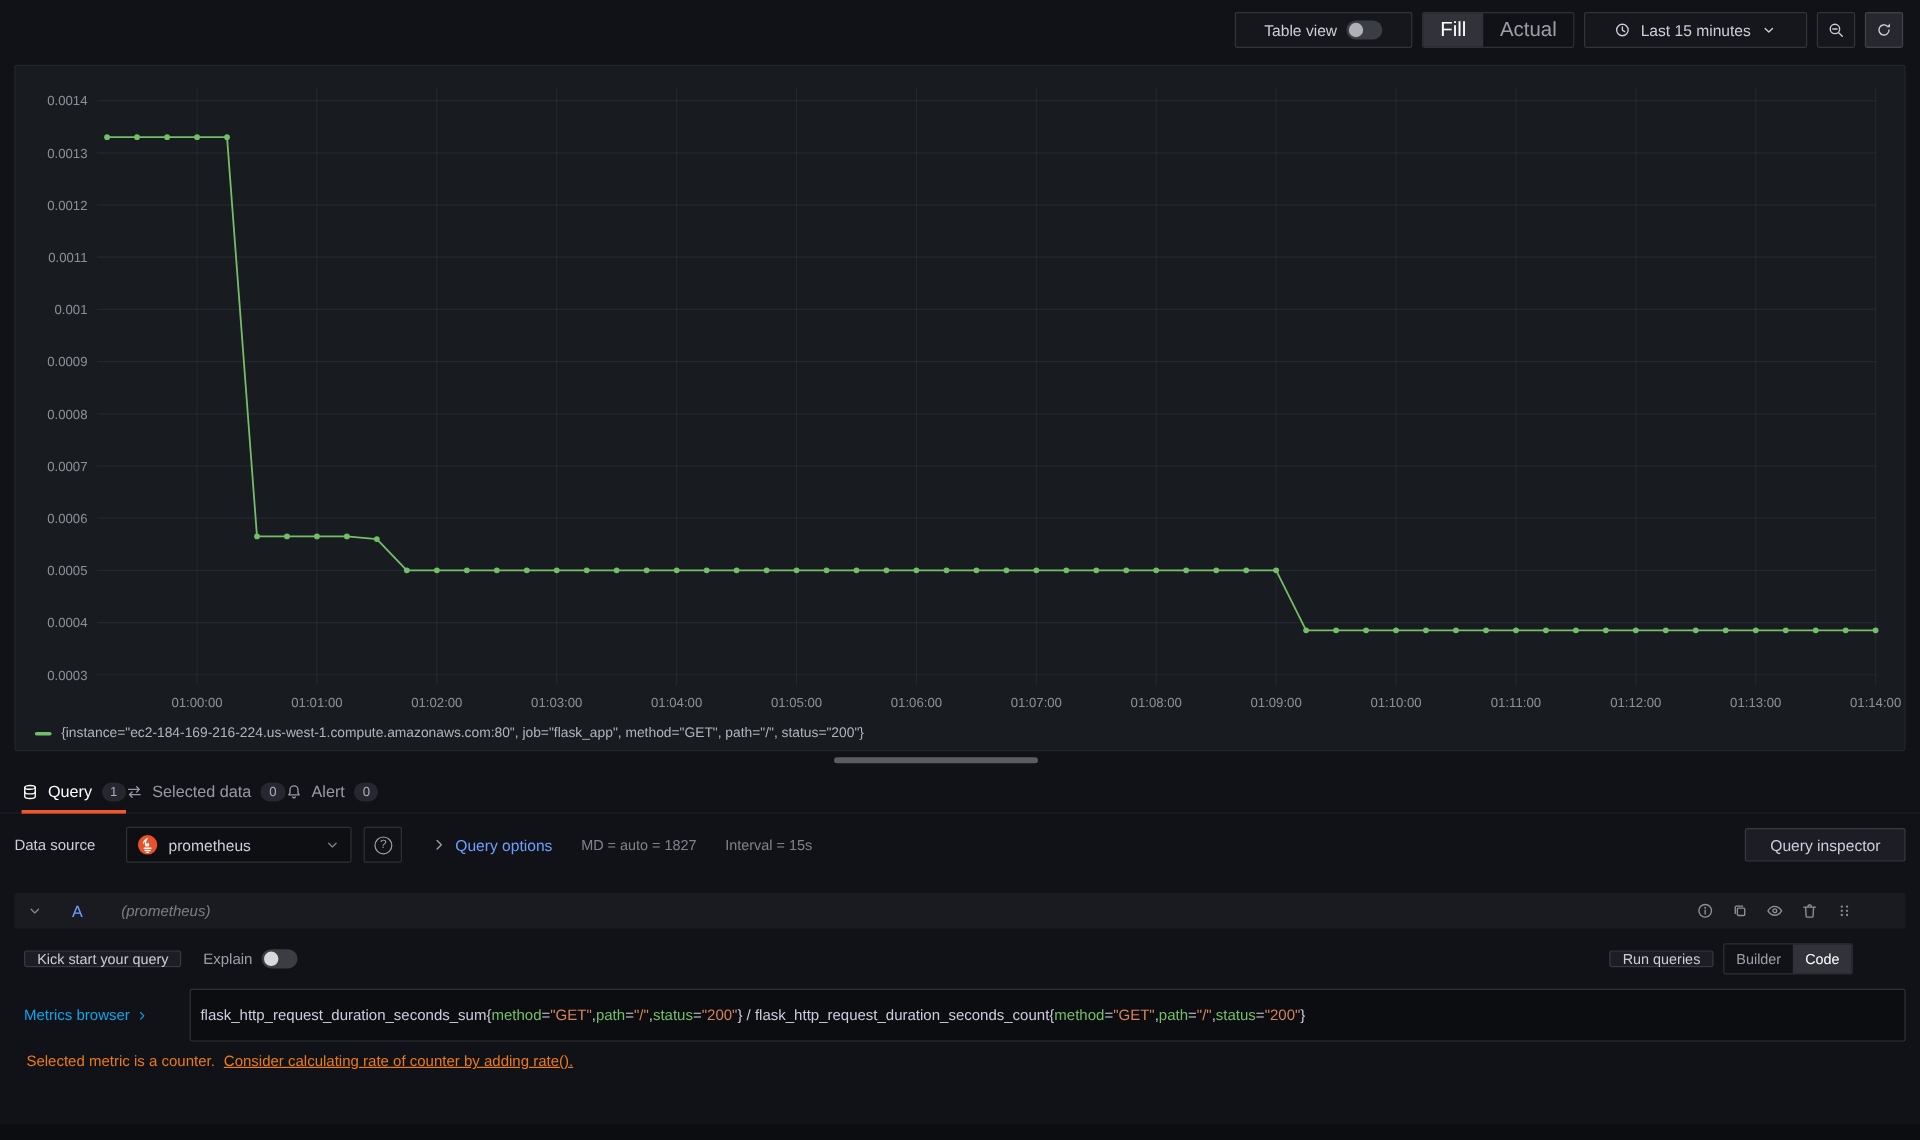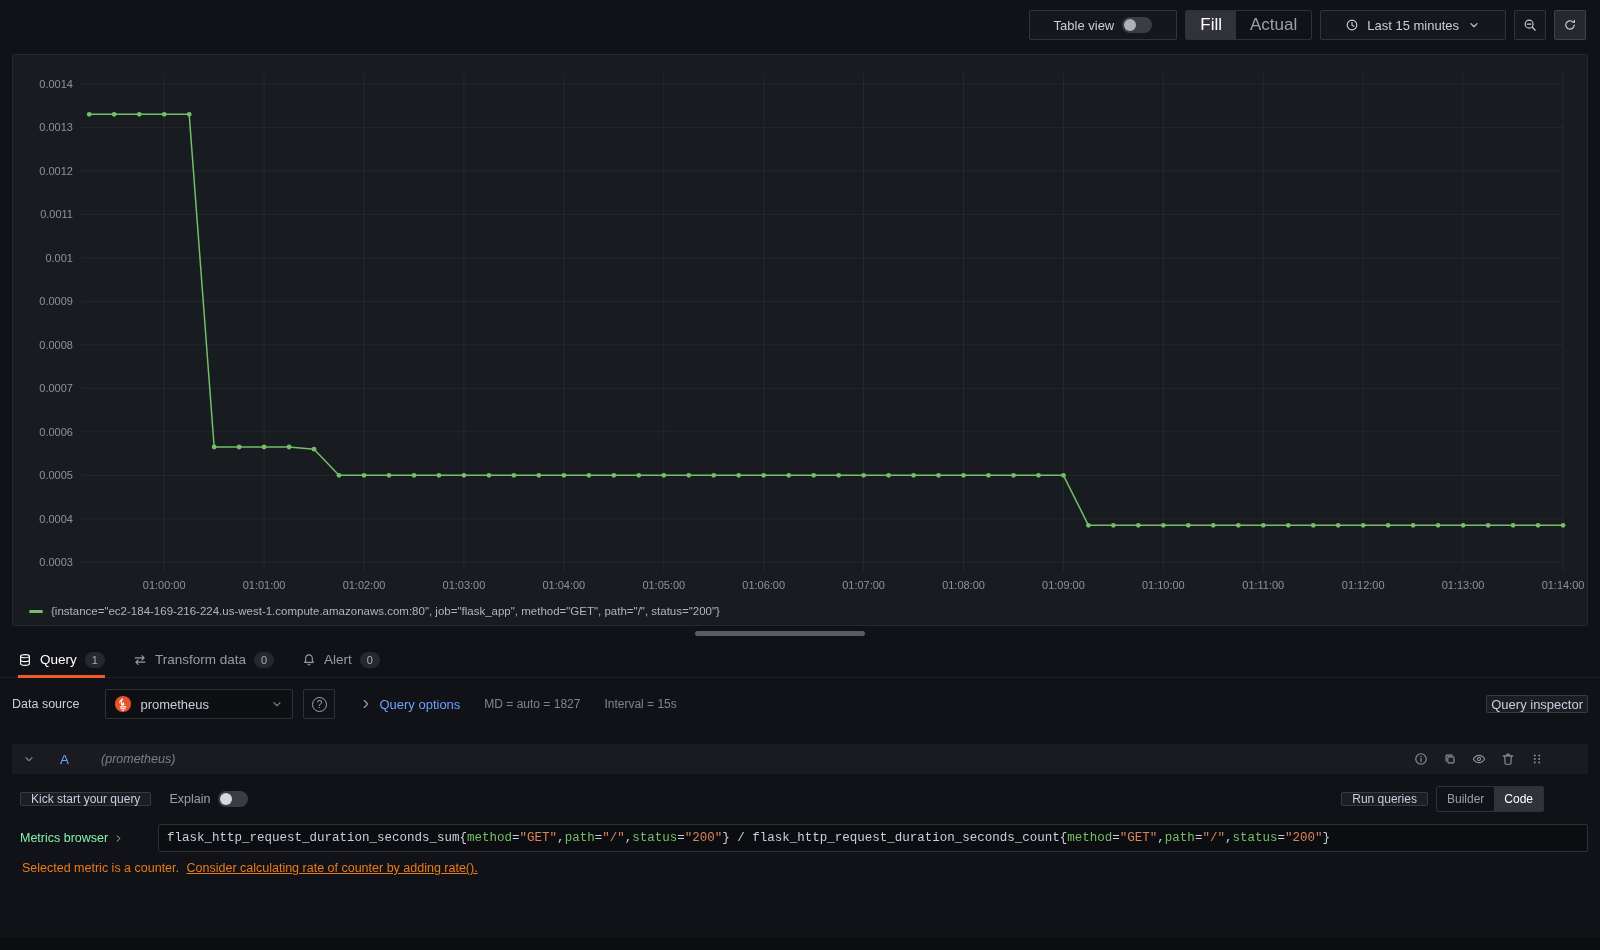--- a/index.html
+++ b/index.html
@@ -46,21 +46,21 @@
   .tick { fill:rgba(204,204,220,0.65); font-size:11px; font-family:"Liberation Sans",sans-serif; }
   .legend-row { display:flex; align-items:center; gap:8px; padding:2px 0 4px 4px; }
   .legend-swatch { width:14px; height:3px; border-radius:2px; background:#73bf69; }
   .legend-label { font-size:11.5px; color:rgba(204,204,220,0.85); cursor:pointer; }
 
   
   .scroll-row { height:16px; position:relative; }
   .scroll-thumb { position:absolute; top:5px; left:695px; width:170px; height:5px; border-radius:3px; background:#5a5c62; cursor:grab; }
 
   
-  .tabs { display:flex; align-items:stretch; gap:28px; height:36px; padding:0 18px; border-bottom:1px solid rgba(204,204,220,0.08); }
+  .tabs { display:flex; align-items:stretch; height:36px; padding:0 18px; border-bottom:1px solid rgba(204,204,220,0.08); }
   .tab { position:relative; display:flex; align-items:center; gap:8px; color:rgba(204,204,220,0.72); font-size:13.5px; cursor:pointer; }
   .tab.active { color:#ffffff; }
   .tab.active::after { content:""; position:absolute; left:0; right:0; bottom:-1px; height:3px; background:#f0582b; }
   .badge { min-width:20px; padding:0 7px; height:16px; line-height:16px; border-radius:9px;
     background:rgba(204,204,220,0.12); color:rgba(204,204,220,0.8); font-size:11px; text-align:center; }
 
   
   .ds-row { display:flex; align-items:center; margin:10px 12px 0; height:32px; gap:10px; }
   .ds-label { font-size:12.5px; font-weight:500; margin-right:16px; }
   .select {
@@ -70,21 +70,21 @@
   .select .caret { margin-left:auto; color:rgba(204,204,220,0.6); }
   .prom-logo { width:18px; height:18px; display:block; }
   .help-btn { width:32px; height:30px; display:flex; align-items:center; justify-content:center;
     border:1px solid rgba(204,204,220,0.16); border-radius:2px; background:transparent; color:rgba(204,204,220,0.75); cursor:pointer; }
   .qmark { display:inline-block; width:15px; height:15px; border:1px solid currentColor; border-radius:50%;
     font-size:10px; line-height:13px; text-align:center; }
   .qo-toggle { display:flex; align-items:center; gap:6px; margin-left:14px; cursor:pointer; color:rgba(204,204,220,0.75); }
   .qo-toggle .lbl { color:#6e9fff; font-size:13px; }
   .ds-meta { font-size:12px; color:rgba(204,204,220,0.6); margin-left:14px; }
   .btn {
-    display:inline-flex; align-items:center; gap:6px; height:18px; padding:0 4px;
+    display:inline-flex; align-items:center; gap:6px; height:28px; padding:0 20px;
     background:rgba(204,204,220,0.07); border:1px solid rgba(204,204,220,0.16); border-radius:2px;
     color:#ccccdc; font-size:13px; font-family:inherit; cursor:pointer; white-space:nowrap;
   }
   .btn.sm { height:14px; font-size:12px; padding:0 10px; }
   .push-right { margin-left:auto; }
 
   
   .query-card { margin:24px 12px 0; }
   .q-header { display:flex; align-items:center; gap:10px; height:30px; padding:0 10px;
     background:rgba(204,204,220,0.05); border-radius:2px; cursor:pointer; }
@@ -93,25 +93,25 @@
   .q-icons { margin-left:auto; display:flex; align-items:center; gap:15px; color:rgba(204,204,220,0.65); padding-right:34px; }
   .q-icons .i { cursor:pointer; }
 
   .q-row1 { display:flex; align-items:center; gap:18px; margin:12px 0 0 8px; padding-right:44px; }
   .explain-wrap { display:flex; align-items:center; gap:8px; color:rgba(204,204,220,0.75); font-size:12.5px; }
   .row1-right { margin-left:auto; display:flex; align-items:center; gap:8px; }
   .seg-group.sm { height:26px; }
   .seg.sm { padding:0 10px; font-size:12px; }
 
   .q-row2 { display:flex; align-items:center; margin:12px 0 0 8px; gap:8px; }
-  .mb-toggle { flex:0 0 130px; display:flex; align-items:center; gap:5px; color:#86efac; font-size:12.5px; cursor:pointer; }
+  .mb-toggle { flex:0 0 130px; display:flex; align-items:center; gap:5px; color:#0ea5e9; font-size:12.5px; cursor:pointer; }
   .code-input {
-    flex:1; height:28px; display:flex; align-items:center; padding:0 8px;
+    flex:1; height:44px; display:flex; align-items:center; padding:0 8px;
     background:#0c0d10; border:1px solid #2c3235; border-radius:2px;
-    font-family:Liberation Mono, monospace; font-size:12.5px; color:#ccccdc;
+    font-family:Liberation Sans, sans-serif; font-size:12.5px; color:#ccccdc;
     white-space:nowrap; overflow:hidden; cursor:text;
   }
   .tok-lbl { color:#73bf69;text-align:right; }
   .tok-eq  { color:#ccccdc; }
   .tok-str { color:#d9845f; }
 
   .q-warning { margin:9px 0 0 10px; font-size:12.5px; color:#eb7b18; }
   .q-warning .warn-link { color:#eb7b18; text-decoration:underline; cursor:pointer; margin-left:4px; }
 
   .q-options { display:flex; align-items:center; gap:14px; margin:16px 0 0 8px; padding-bottom:14px;
@@ -296,21 +296,21 @@
         <path d="M3 8c0 1 2.2 1.8 5 1.8S13 9 13 8"></path>
       </svg>
     <span>Query</span>
     <span class="badge">1</span>
   </div>
   <div class="tab">
     <svg class="i" viewBox="0 0 16 16">
         <path d="M2.5 5.5h10M10.2 3l2.5 2.5-2.5 2.5"></path>
         <path d="M13.5 10.5h-10M5.8 8 3.3 10.5 5.8 13"></path>
       </svg>
-    <span>Transform data</span>
+    <span>Selected data</span>
     <span class="badge">0</span>
   </div>
   <div class="tab">
     <svg class="i" viewBox="0 0 16 16">
         <path d="M8 2.2a3.8 3.8 0 0 0-3.8 3.8v2.9L3 10.7h10l-1.2-1.8V6A3.8 3.8 0 0 0 8 2.2z"></path>
         <path d="M6.8 12.7a1.3 1.3 0 0 0 2.4 0"></path>
       </svg>
     <span>Alert</span>
     <span class="badge">0</span>
   </div>

